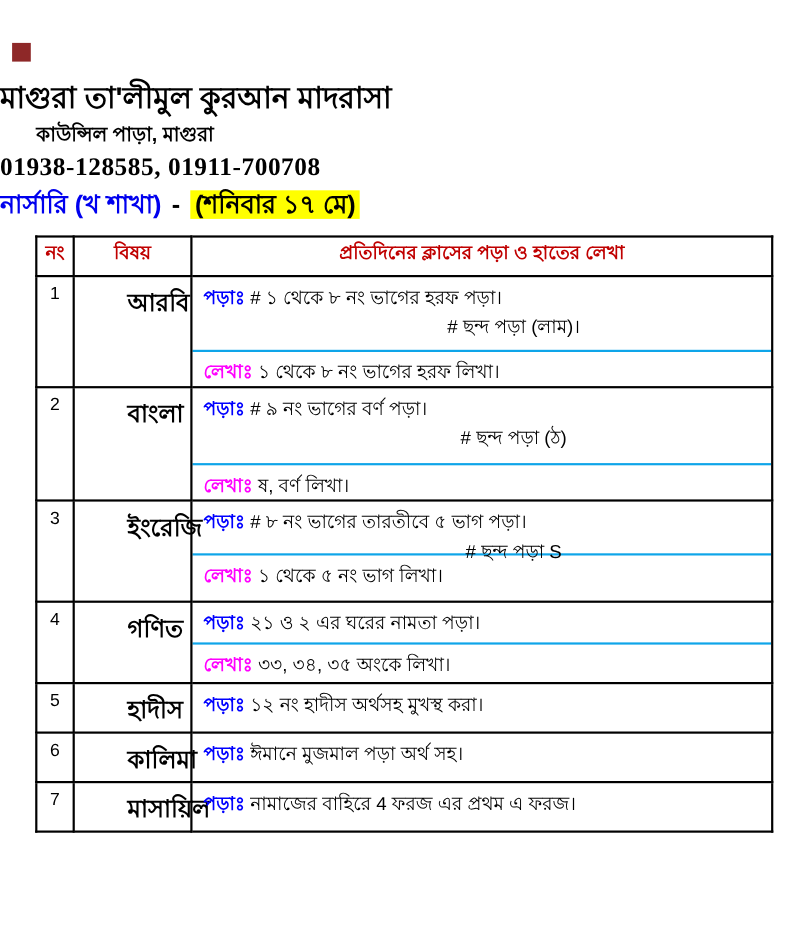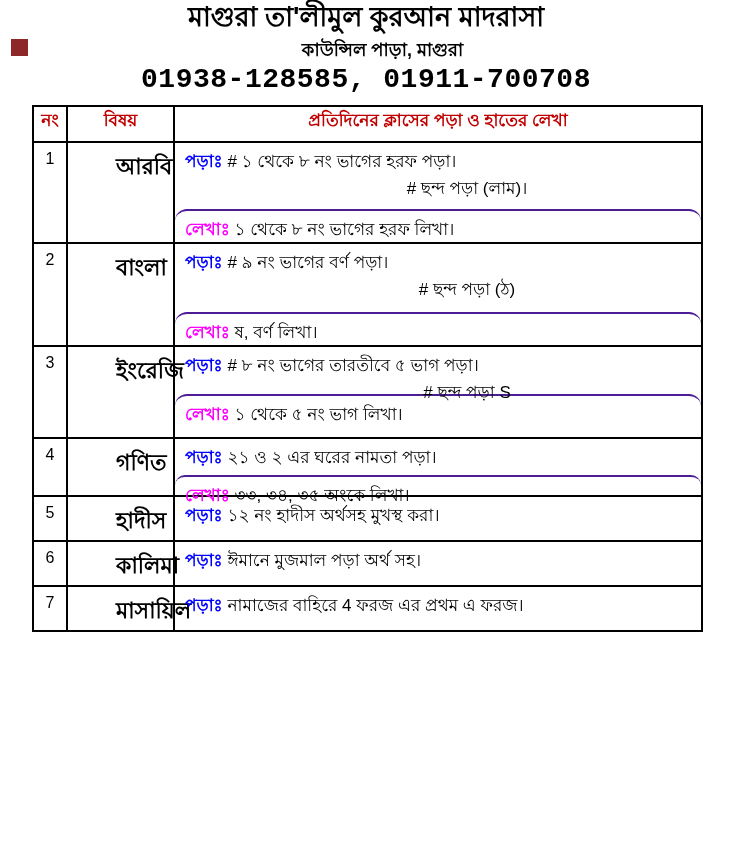--- a/index.html
+++ b/index.html
@@ -9,25 +9,25 @@
     font-family: "Liberation Sans", "DejaVu Sans", sans-serif;
     color: #000;
     position: relative;
     overflow: hidden;
   }
   .corner-mark {
     position: absolute; left: 11px; top: 39px;
     width: 17px; height: 17px;
     background: var(--corner-color, #8E2828);
   }
-  .header-block { text-align: center; }
+  .header-block { margin-top: 72px; }
   .title-line  { font-size: 27px; font-weight: bold; line-height: 34px; }
   .address-line{ font-size: 18px; font-weight: bold; line-height: 28px; margin-top: 2px; padding-left: 33px; }
-  .phone-line  { font-family: Liberation Mono, monospace;
-                 font-size: 28px; font-weight: bold; line-height: 28px; margin-top: 2px; letter-spacing: .5px; }
+  .phone-line  { font-family: Liberation Serif, serif;
+                 font-size: 23px; font-weight: bold; line-height: 28px; margin-top: 2px; letter-spacing: .5px; }
   .class-line  { font-size: 23px; font-weight: bold; line-height: 34px; margin-top: 3px; }
   .class-name  { color: var(--class-color, #0000EE); }
   .sep         { color: #000; padding: 0 3px; }
   .date-badge  { background: var(--badge-bg, #FFFF00); color: #000; padding: 0 4px; }
 
   table.sheet {
     border-collapse: collapse; table-layout: fixed;
     width: 671px; margin: 11px 0 0 32px;
   }
   table.sheet th, table.sheet td { border: 2px solid #000; vertical-align: top; }
@@ -35,42 +35,47 @@
   col.c-sub { width: 107px; }
   th.head-cell {
     color: var(--head-color, #C00000);
     font-size: 17px; font-weight: bold;
     height: 36px; vertical-align: middle; text-align: center;
   }
   td.no-cell  { text-align: center; font-size: 16px; padding-top: 7px;
                 font-family: "Liberation Sans", sans-serif; }
   td.sub-cell { text-align: left; font-size: 22px; font-weight: bold; padding-top: 6px; padding-left: 48px; }
   td.content-cell { padding: 0; }
-  .sect { padding: 5px 2px 0 10px; font-size: 17px; line-height: 27px; border-radius: 12px; }
-  .sect.lekha-sect { border-top: 2px solid #4c1d95; }
+  .sect { padding: 5px 2px 0 10px; font-size: 17px; line-height: 27px; }
+  .sect.lekha-sect { border-top: 2px solid #0ea5e9; }
   .lbl { font-weight: bold; }
   .lbl.pora  { color: var(--pora-color, #0000FF); }
   .lbl.lekha { color: var(--lekha-color, #FF00FF); }
   .line2 { padding-left: 50px; text-align: center; }
   
   .h-p1 { height: 66px; } .h-l1 { height: 33px; }
   .h-p2 { height: 68px; } .h-l2 { height: 33px; }
   .h-p3 { height: 47px; } .h-l3 { height: 43px; }
-  .h-p4 { height: 36px; } .h-l4 { height: 20px; }
+  .h-p4 { height: 36px; } .h-l4 { height: 36px; }
   .h-s  { height: 41px; }
 </style>
 </head>
 <body>
 
 <div class="corner-mark"></div>
 
 <div class="header-block">
   <div class="title-line">মাগুরা তা'লীমুল কুরআন মাদরাসা</div>
   <div class="address-line">কাউন্সিল পাড়া, মাগুরা</div>
   <div class="phone-line">01938-128585, 01911-700708</div>
+  <div class="class-line">
+    <span class="class-name">নার্সারি (খ শাখা)</span>
+    <span class="sep">-</span>
+    <span class="date-badge">(শনিবার ১৭ মে)</span>
+  </div>
 </div>
 
 <table class="sheet">
   <colgroup>
       <col class="c-no">
       <col class="c-sub">
       <col class="c-content">
     </colgroup>
   <thead>
     <tr>

